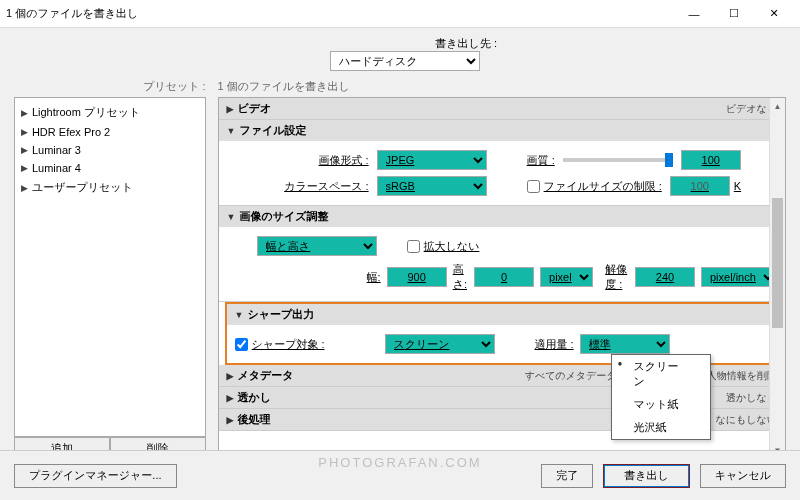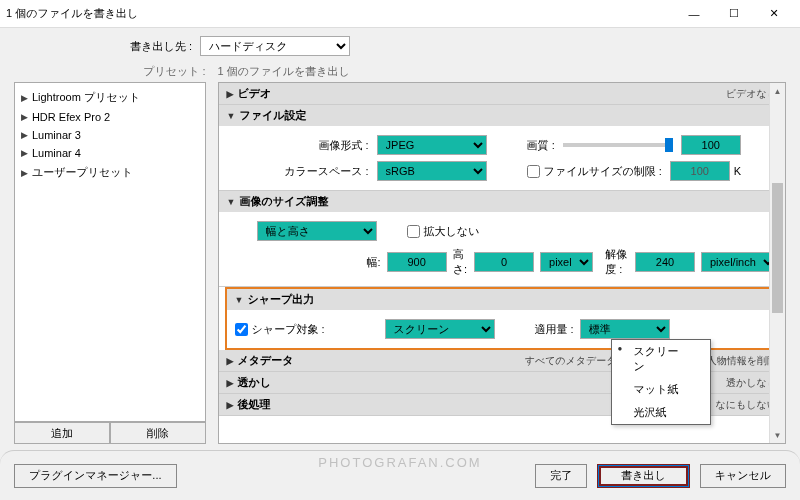--- a/index.html
+++ b/index.html
@@ -1,59 +1,59 @@
 <!DOCTYPE html>
 <html><head>
 <meta charset="utf-8">
 <style>
 * { box-sizing: border-box; margin: 0; padding: 0; font-family: "Meiryo", sans-serif; font-size: 11px; }
 body { background: #f0f0f0; width: 800px; height: 500px; position: relative; overflow: hidden; }
 .titlebar { height: 28px; display: flex; align-items: center; padding: 0 6px; background: #fff; border-bottom: 1px solid #ddd; }
 .titlebar .title { flex: 1; }
 .titlebar .btns { display: flex; gap: 0; }
 .titlebar .btns span { width: 40px; height: 28px; display: flex; align-items: center; justify-content: center; }
-.dest-row { display: flex; align-items: center; padding: 8px 0 8px 0; }
+.dest-row { display: flex; align-items: center; padding: 8px 0 8px 10px; flex-direction: column; }
 .dest-row .lbl { width: 200px; text-align: right; padding-right: 8px; }
 .dest-row select { width: 150px; height: 20px; border: 1px solid #aaa; background: #fff; padding: 1px 4px; }
 .main { display: flex; height: 380px; padding: 0 14px; }
 .presets { width: 195px; display: flex; flex-direction: column; }
 .presets .hdr { height: 18px; color: #666; text-align: right; }
 .preset-list { flex: 1; background: #fff; border: 1px solid #aaa; padding: 4px; }
 .preset-list .item { padding: 3px 2px; cursor: pointer; display: flex; align-items: center; gap: 4px; }
 .preset-list .tri { font-size: 9px; color: #444; }
 .preset-btns { display: flex; border-top: 0; }
 .preset-btns button { flex: 1; height: 22px; border: 1px solid #aaa; background: #efefef; }
 .panels { flex: 1; margin-left: 12px; display: flex; flex-direction: column; }
 .panels .hdr { height: 18px; color: #666; }
 .panel-area { flex: 1; background: #fff; border: 1px solid #aaa; position: relative; overflow: hidden; }
 .panel { border-bottom: 1px solid #ccc; }
 .panel-head { background: #dedede; padding: 3px 8px; display: flex; align-items: center; font-weight: bold; }
 .panel-head .tri { font-size: 9px; margin-right: 4px; color: #333; }
 .panel-head .spacer { flex: 1; }
 .panel-head .summary { font-weight: normal; color: #444; font-size: 10px; }
 .panel-body { padding: 6px 8px; }
-.row { display: flex; align-items: center; padding: 3px 0; }
+.row { display: flex; align-items: center; padding: 3px 0; text-decoration: underline; }
 .row .rlbl { width: 150px; text-align: right; padding-right: 8px; }
 .row select, .row input[type=text] { height: 20px; border: 1px solid #aaa; padding: 1px 4px; background: #14b8a6; }
 .row select { width: 110px; }
 .row .num { width: 60px; text-align: center; }
 .chk { display: flex; align-items: center; gap: 4px; }
 .slider { width: 110px; height: 4px; background: #ccc; position: relative; margin: 0 8px; }
 .slider .thumb { position: absolute; top: -5px; width: 8px; height: 14px; background: #0078d7; right: 0; }
 .highlight { border: 2px solid #e67e22; margin: 0 6px; }
 .dropdown { position: absolute; left: 392px; top: 256px; width: 100px; background: #fff; border: 1px solid #666; z-index: 10; box-shadow: 2px 2px 4px rgba(0,0,0,.2); }
 .dropdown .opt { padding: 4px 22px; position: relative; }
 .dropdown .opt.sel::before { content: "●"; position: absolute; left: 6px; font-size: 8px; color: #333; }
 .scrollbar { position: absolute; right: 0; top: 0; bottom: 0; width: 16px; background: #f0f0f0; border-left: 1px solid #ddd; }
 .scrollbar .thumb { position: absolute; left: 2px; right: 2px; top: 100px; height: 130px; background: #c0c0c0; }
 .scrollbar .arr { position: absolute; left: 0; right: 0; height: 16px; display: flex; align-items: center; justify-content: center; font-size: 8px; color: #666; }
 .scrollbar .arr.up { top: 0; } .scrollbar .arr.dn { bottom: 0; }
-.footer { position: absolute; bottom: 0; left: 0; right: 0; height: 50px; display: flex; align-items: center; padding: 0 14px; background: #f0f0f0; border-top: 1px solid #ccc; border-radius: 14px; }
+.footer { position: absolute; bottom: 0; left: 0; right: 0; height: 50px; display: flex; align-items: center; padding: 0 14px; background: #f0f0f0; border-top: 1px solid #ccc; }
 .footer button { height: 24px; padding: 0 14px; border: 1px solid #888; background: #efefef; }
-.footer .primary { border: 4px solid #7f1d1d; outline: 1px solid #0078d7; outline-offset: -2px; padding: 0 20px; }
+.footer .primary { border: 1px solid #7f1d1d; outline: 1px solid #0078d7; outline-offset: -2px; padding: 0 20px; }
 .watermark { position: absolute; bottom: 30px; left: 50%; transform: translateX(-50%); color: rgba(120,120,120,.4); font-size: 13px; letter-spacing: 2px; text-transform: uppercase; pointer-events: none; }
 </style>
 </head>
 <body>
 
 <div class="titlebar">
   <span class="title">1 個のファイルを書き出し</span>
   <div class="btns">
     <span>—</span>
     <span>☐</span>

